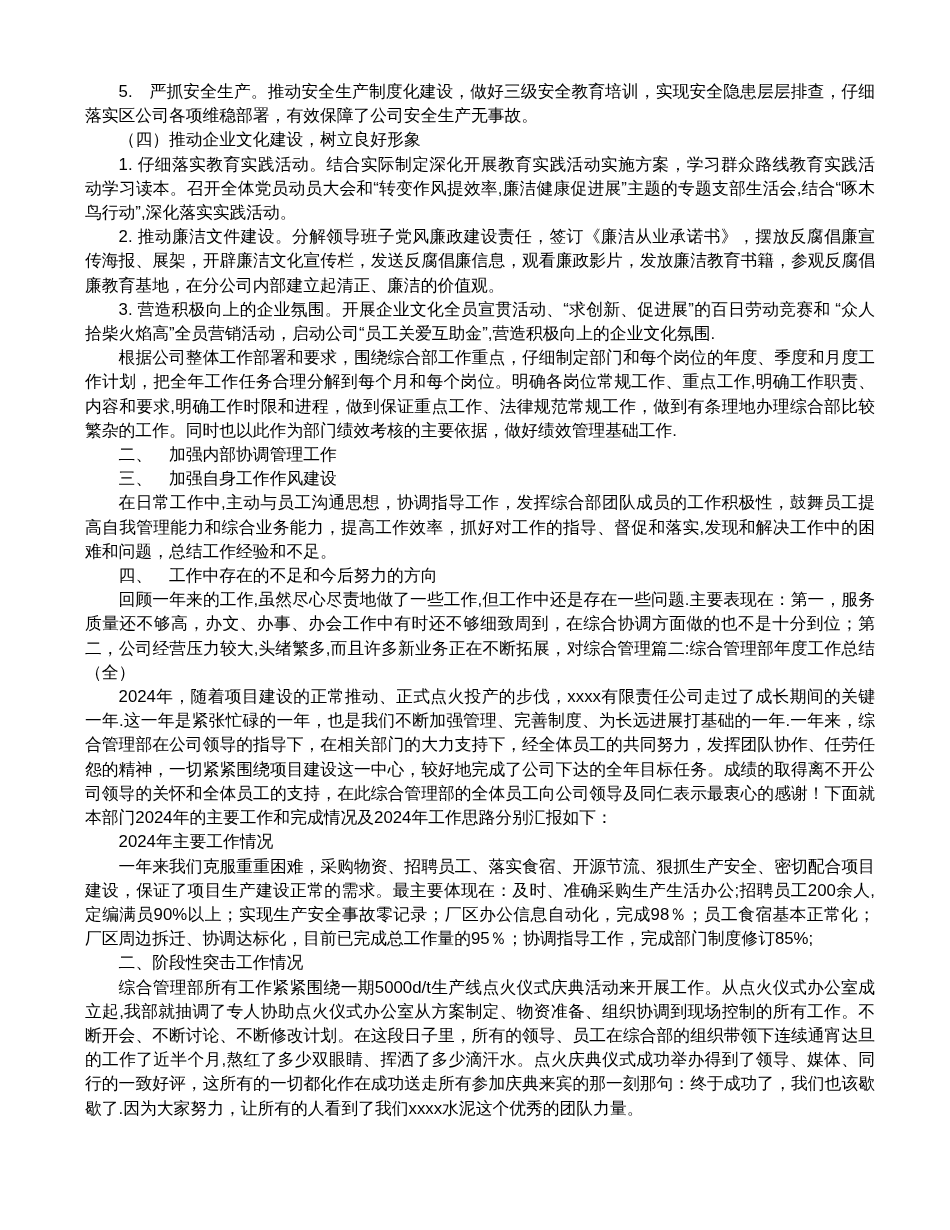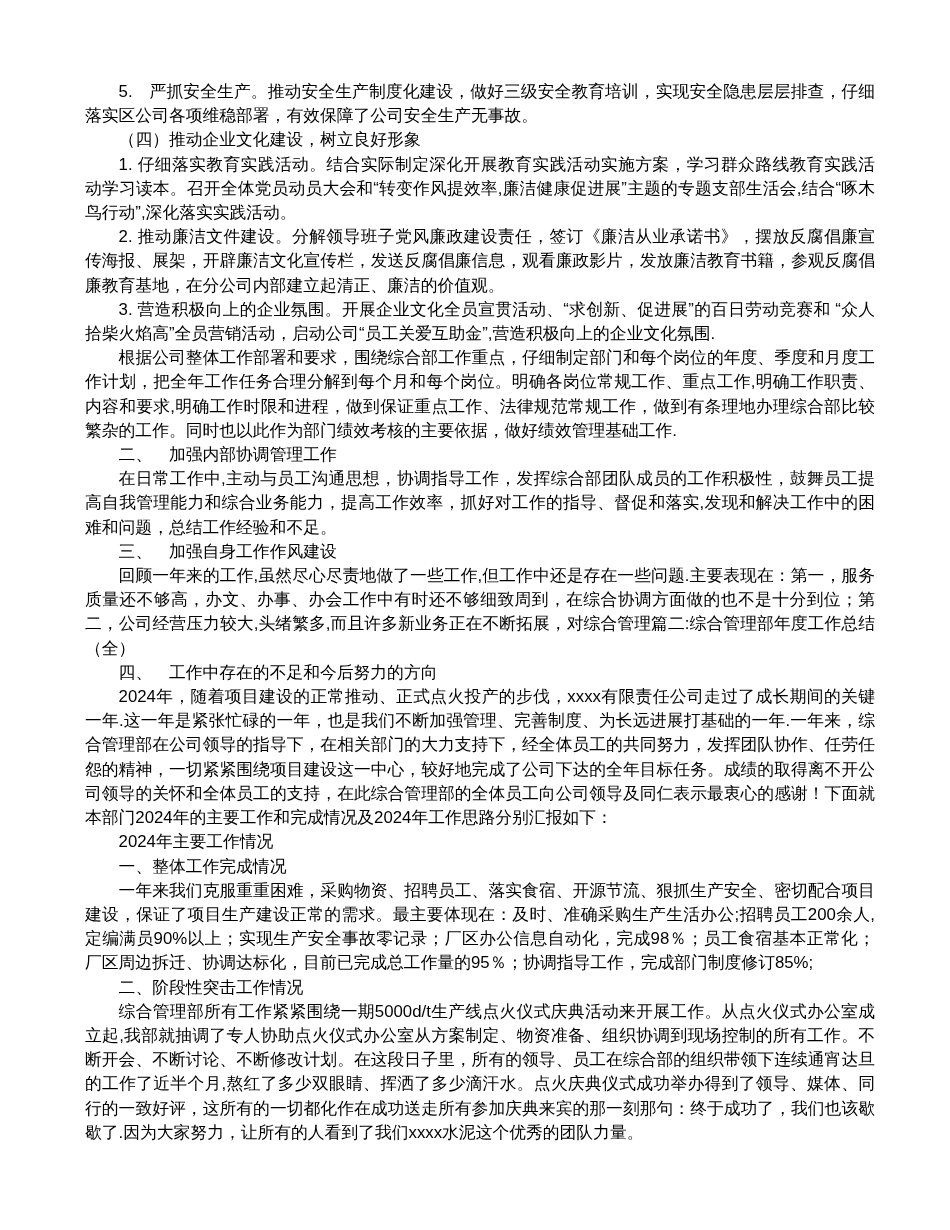--- a/index.html
+++ b/index.html
@@ -41,24 +41,23 @@
 
 <div class="page">
   <div class="doc-body">
       <p class="para">5.　严抓安全生产。推动安全生产制度化建设，做好三级安全教育培训，实现安全隐患层层排查，仔细落实区公司各项维稳部署，有效保障了公司安全生产无事故。</p>
       <p class="para">（四）推动企业文化建设，树立良好形象</p>
       <p class="para">1. 仔细落实教育实践活动。结合实际制定深化开展教育实践活动实施方案，学习群众路线教育实践活动学习读本。召开全体党员动员大会和“转变作风提效率,廉洁健康促进展”主题的专题支部生活会,结合“啄木鸟行动”,深化落实实践活动。</p>
       <p class="para">2. 推动廉洁文件建设。分解领导班子党风廉政建设责任，签订《廉洁从业承诺书》，摆放反腐倡廉宣传海报、展架，开辟廉洁文化宣传栏，发送反腐倡廉信息，观看廉政影片，发放廉洁教育书籍，参观反腐倡廉教育基地，在分公司内部建立起清正、廉洁的价值观。</p>
       <p class="para">3. 营造积极向上的企业氛围。开展企业文化全员宣贯活动、“求创新、促进展”的百日劳动竞赛和 “众人拾柴火焰高”全员营销活动，启动公司“员工关爱互助金”,营造积极向上的企业文化氛围.</p>
       <p class="para">根据公司整体工作部署和要求，围绕综合部工作重点，仔细制定部门和每个岗位的年度、季度和月度工作计划，把全年工作任务合理分解到每个月和每个岗位。明确各岗位常规工作、重点工作,明确工作职责、内容和要求,明确工作时限和进程，做到保证重点工作、法律规范常规工作，做到有条理地办理综合部比较繁杂的工作。同时也以此作为部门绩效考核的主要依据，做好绩效管理基础工作.</p>
       <p class="para">二、　加强内部协调管理工作</p>
+      <p class="para">三、　加强自身工作作风建设</p>
       <p class="para">在日常工作中,主动与员工沟通思想，协调指导工作，发挥综合部团队成员的工作积极性，鼓舞员工提高自我管理能力和综合业务能力，提高工作效率，抓好对工作的指导、督促和落实,发现和解决工作中的困难和问题，总结工作经验和不足。</p>
-      <p class="para">三、　加强自身工作作风建设</p>
+      <p class="para">四、　工作中存在的不足和今后努力的方向</p>
       <p class="para">回顾一年来的工作,虽然尽心尽责地做了一些工作,但工作中还是存在一些问题.主要表现在：第一，服务质量还不够高，办文、办事、办会工作中有时还不够细致周到，在综合协调方面做的也不是十分到位；第二，公司经营压力较大,头绪繁多,而且许多新业务正在不断拓展，对综合管理篇二:综合管理部年度工作总结（全）</p>
-      <p class="para">四、　工作中存在的不足和今后努力的方向</p>
       <p class="para">2024年，随着项目建设的正常推动、正式点火投产的步伐，xxxx有限责任公司走过了成长期间的关键一年.这一年是紧张忙碌的一年，也是我们不断加强管理、完善制度、为长远进展打基础的一年.一年来，综合管理部在公司领导的指导下，在相关部门的大力支持下，经全体员工的共同努力，发挥团队协作、任劳任怨的精神，一切紧紧围绕项目建设这一中心，较好地完成了公司下达的全年目标任务。成绩的取得离不开公司领导的关怀和全体员工的支持，在此综合管理部的全体员工向公司领导及同仁表示最衷心的感谢！下面就本部门2024年的主要工作和完成情况及2024年工作思路分别汇报如下：</p>
       <p class="para">2024年主要工作情况</p>
-      <p class="para">一、整体工作完成情况</p>
       <p class="para">一年来我们克服重重困难，采购物资、招聘员工、落实食宿、开源节流、狠抓生产安全、密切配合项目建设，保证了项目生产建设正常的需求。最主要体现在：及时、准确采购生产生活办公;招聘员工200余人,定编满员90%以上；实现生产安全事故零记录；厂区办公信息自动化，完成98％；员工食宿基本正常化；厂区周边拆迁、协调达标化，目前已完成总工作量的95％；协调指导工作，完成部门制度修订85%;</p>
       <p class="para">二、阶段性突击工作情况</p>
       <p class="para">综合管理部所有工作紧紧围绕一期5000d/t生产线点火仪式庆典活动来开展工作。从点火仪式办公室成立起,我部就抽调了专人协助点火仪式办公室从方案制定、物资准备、组织协调到现场控制的所有工作。不断开会、不断讨论、不断修改计划。在这段日子里，所有的领导、员工在综合部的组织带领下连续通宵达旦的工作了近半个月,熬红了多少双眼睛、挥洒了多少滴汗水。点火庆典仪式成功举办得到了领导、媒体、同行的一致好评，这所有的一切都化作在成功送走所有参加庆典来宾的那一刻那句：终于成功了，我们也该歇歇了.因为大家努力，让所有的人看到了我们xxxx水泥这个优秀的团队力量。</p>
     </div>
 </div>
 
 </body></html>

